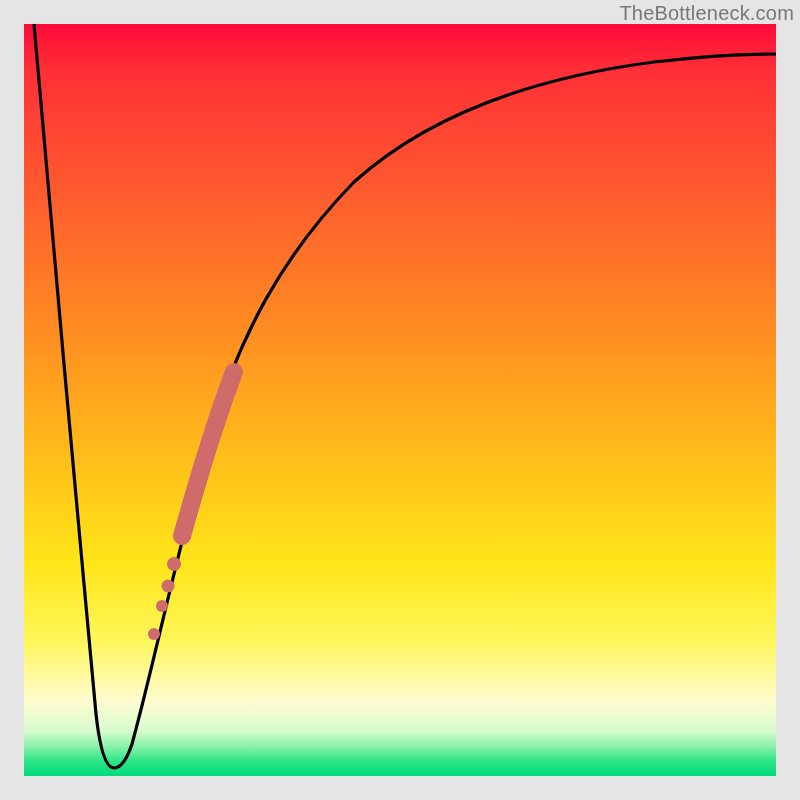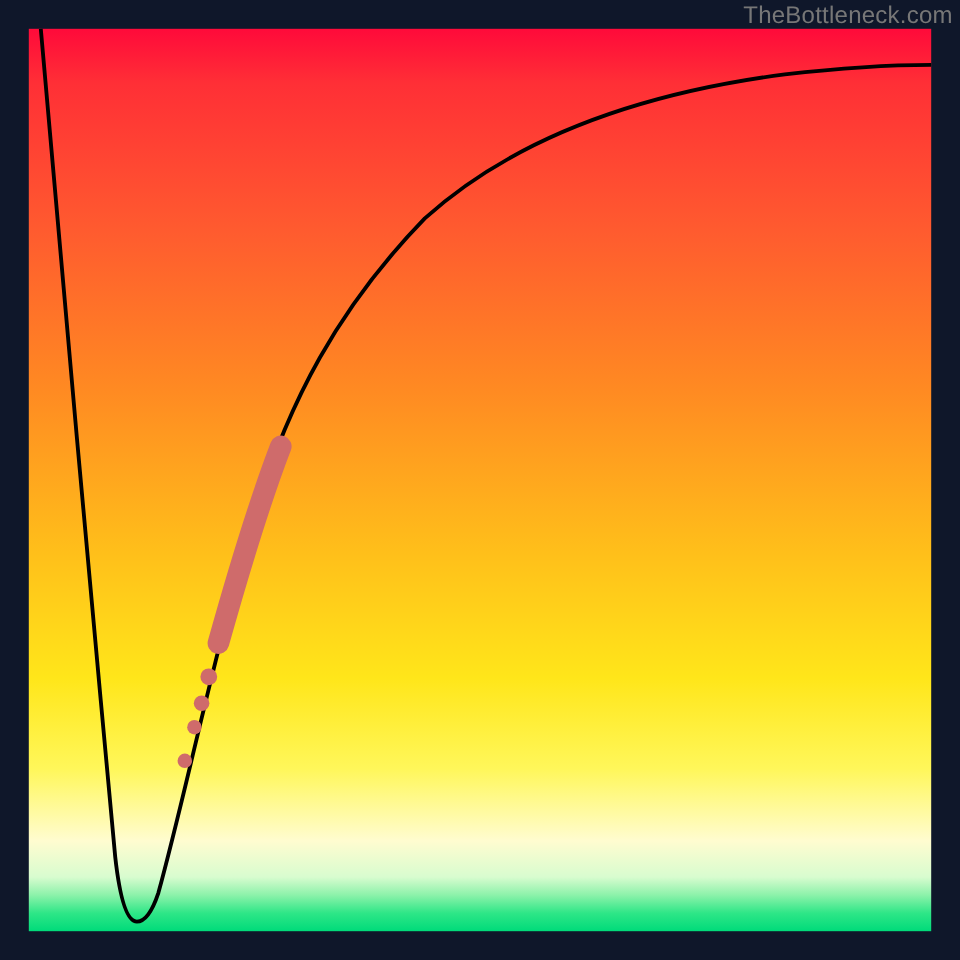--- a/index.html
+++ b/index.html
@@ -8,21 +8,21 @@
     width: 800px;
     height: 800px;
     background: #000;
     overflow: hidden;
     font-family: Arial, Helvetica, sans-serif;
   }
   .frame {
     position: relative;
     width: 800px;
     height: 800px;
-    background: #0f172a;
+    background: #e5e5e5;
   }
   .gradient-area {
     position: absolute;
     left: 24px;
     top: 24px;
     width: 752px;
     height: 752px;
     
     background: linear-gradient(
       to bottom,

